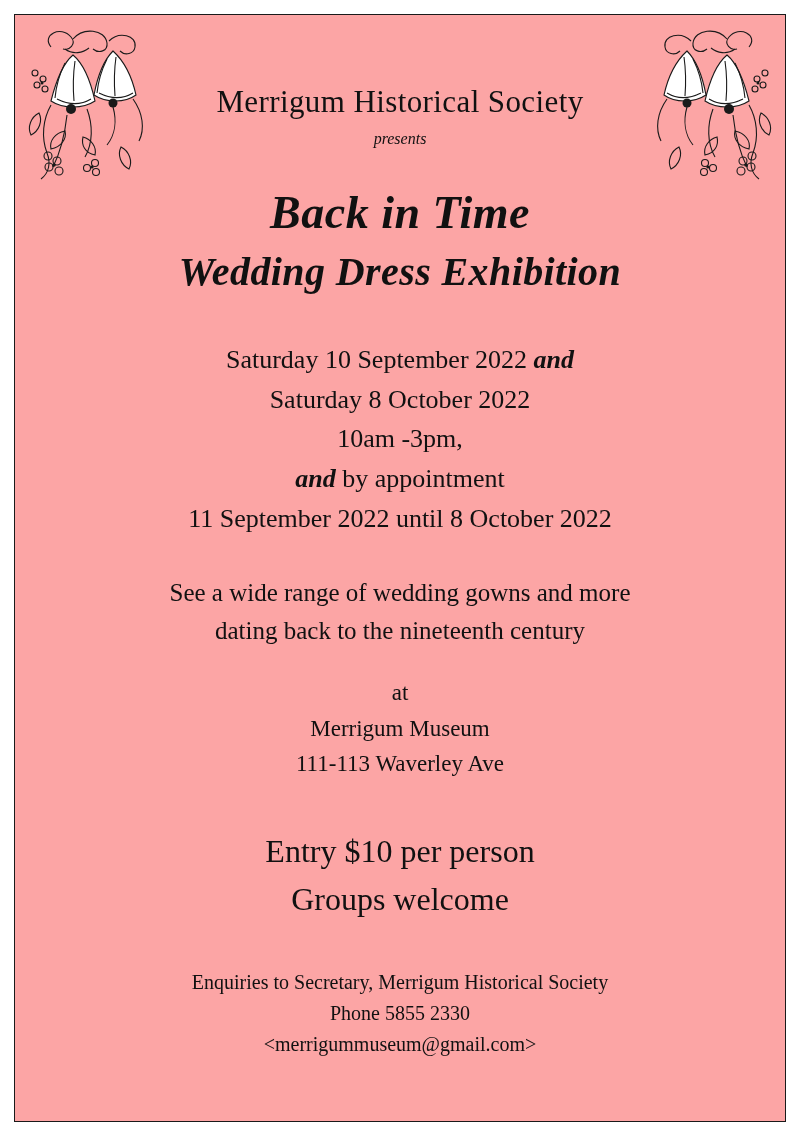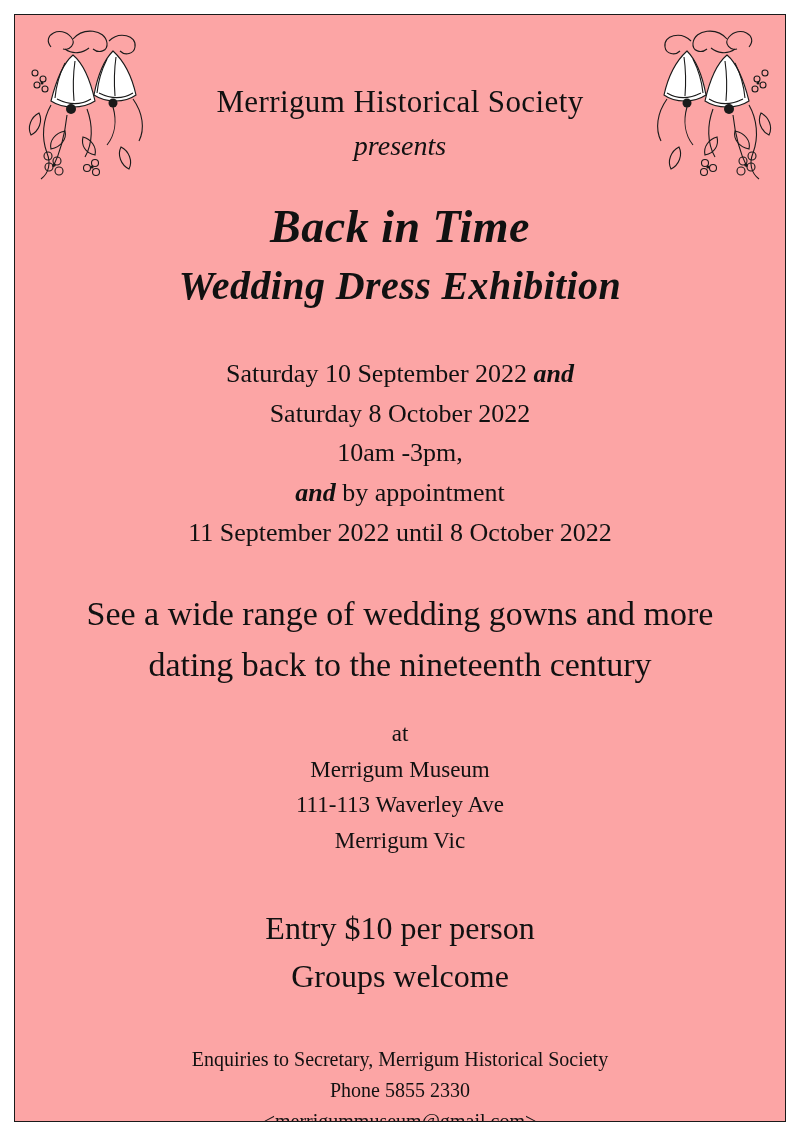--- a/index.html
+++ b/index.html
@@ -48,21 +48,21 @@
     padding-top: 68px;
   }
 
   .society {
     font-size: 31px;
     letter-spacing: 0.4px;
     line-height: 1.2;
   }
   .presents {
     font-style: italic;
-    font-size: 28px;
+    font-size: 16px;
     margin-top: 10px;
   }
 
   .title-block {
     margin-top: 38px;
     font-weight: bold;
   }
   .title-main {
     font-style: italic;
     font-size: 46px;
@@ -83,21 +83,21 @@
     line-height: 1.52;
   }
   .dates-block .line { display: block; }
   .bold-italic {
     font-weight: bold;
     font-style: italic;
   }
 
   .desc-block {
     margin-top: 36px;
-    font-size: 34px;
+    font-size: 25px;
     line-height: 1.5;
   }
   .desc-block .line { display: block; }
 
   .venue-block {
     margin-top: 26px;
     font-size: 23px;
     line-height: 1.55;
   }
   .venue-block .line { display: block; }
@@ -244,21 +244,20 @@
 
       <div class="desc-block">
         <span class="line">See a wide range of wedding gowns and more</span>
         <span class="line">dating back to the nineteenth century</span>
       </div>
 
       <div class="venue-block">
         <span class="line">at</span>
         <span class="line">Merrigum Museum</span>
         <span class="line">111-113 Waverley Ave</span>
-        <span class="line">Merrigum Vic</span>
       </div>
 
       <div class="entry-block">
         <span class="line">Entry $10 per person</span>
         <span class="line">Groups welcome</span>
       </div>
 
       <div class="contact-block">
         <span class="line">Enquiries to Secretary, Merrigum Historical Society</span>
         <span class="line">Phone 5855 2330</span>

